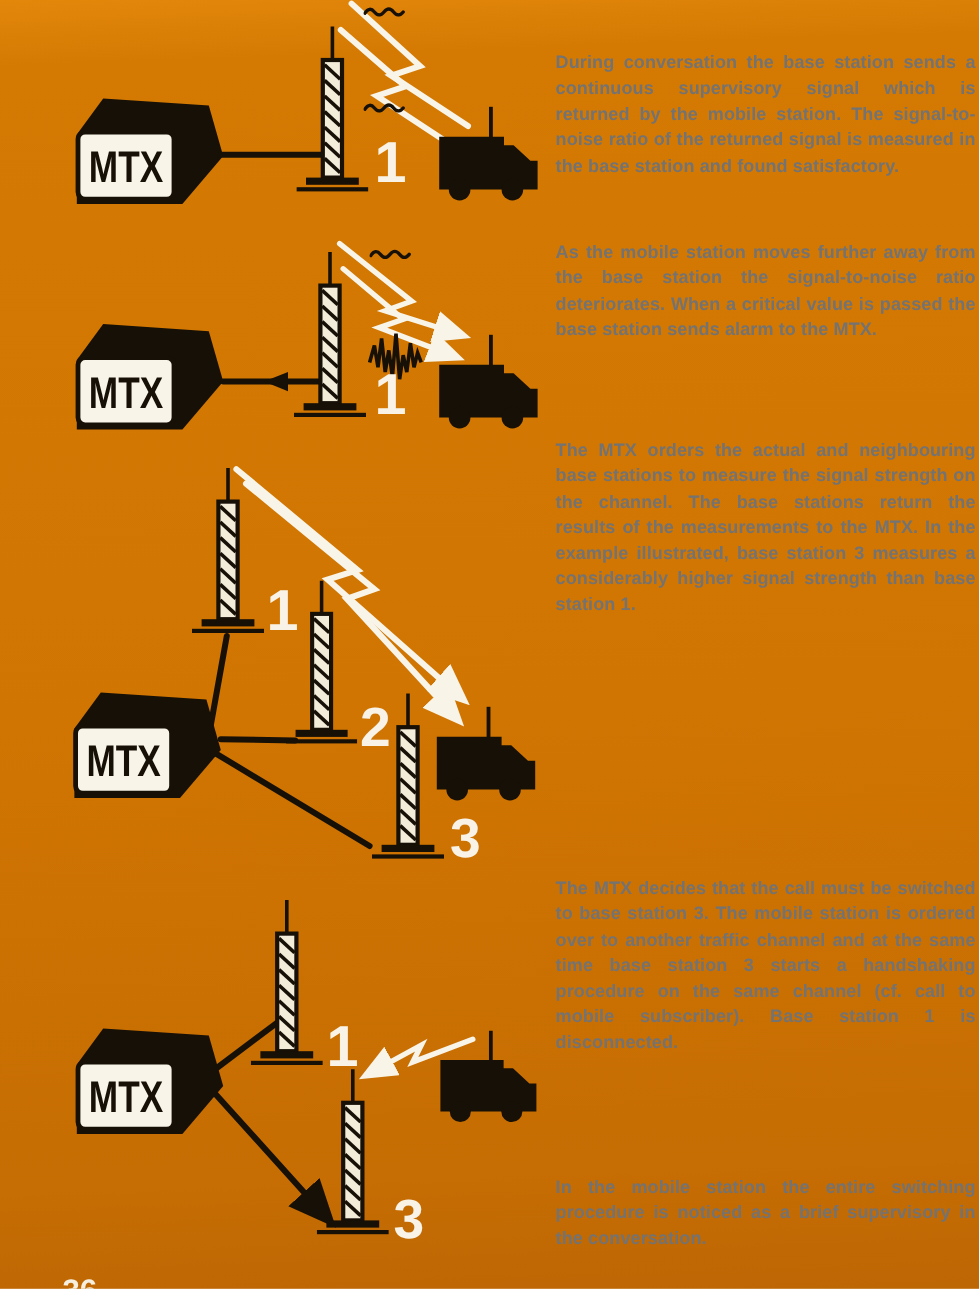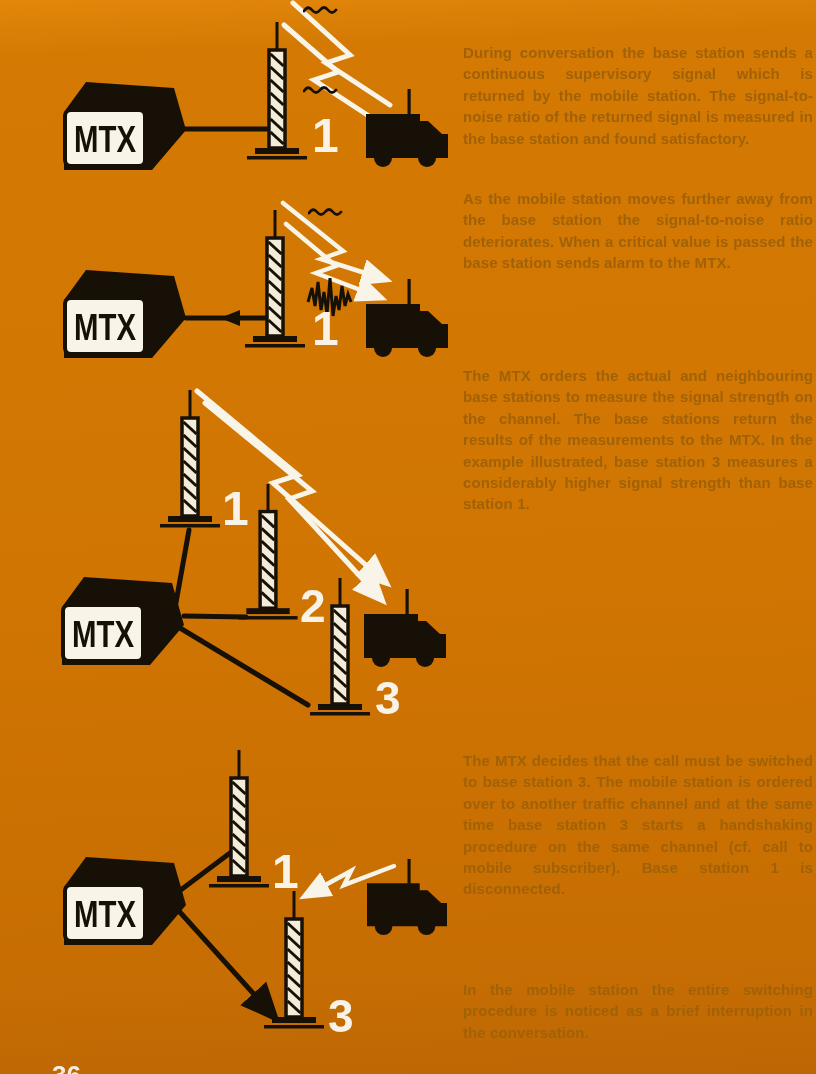--- a/index.html
+++ b/index.html
@@ -3,21 +3,21 @@
 <meta charset="utf-8">
 <style>
   html,body{margin:0;padding:0;}
   body{
     width:816px;height:1074px;position:relative;overflow:hidden;
     background:linear-gradient(178deg,#e3870b 0%,#d47a03 5%,#d07502 55%,#c66d03 90%,#bd6604 100%);
     font-family:"Liberation Sans",sans-serif;
   }
   .para{
     position:absolute;left:463px;width:350px;
-    color:#a16207;font-size:15px;line-height:21.4px;font-weight:700;
+    color:#737373;font-size:15px;line-height:21.4px;font-weight:700;
     text-align:justify;letter-spacing:0.1px;
   }
   svg.panel{position:absolute;left:0;display:block;}
   .num{font-weight:700;font-size:48px;fill:#f8f3e6;font-family:"Liberation Sans",sans-serif;}
   .num.sm{font-size:46px;}
   .mtxtext{font-weight:700;font-size:37px;fill:#171007;font-family:"Liberation Sans",sans-serif;}
   .bolt{stroke:#f8f4e8;fill:none;stroke-linecap:round;stroke-linejoin:miter;}
   .wire{stroke:#171007;fill:none;stroke-linecap:round;}
   #page-number{
     position:absolute;left:52px;top:1060px;
@@ -128,18 +128,18 @@
   </g>
   <use href="#tower" x="209" y="748" width="60" height="140"></use>
   <use href="#tower" x="264" y="886" width="60" height="146"></use>
   <path class="bolt" d="M307,895 L351,871 L344,885 L394,866" stroke-width="4.5" marker-start="url(#arrowW)"></path>
   <text class="num" x="272" y="888">1</text>
   <text class="num sm" x="328" y="1032">3</text>
   <use href="#truck" x="362" y="858" width="90" height="80"></use>
 </svg>
 
 <div class="para" style="top:42px">During conversation the base station sends a continuous supervisory signal which is returned by the mobile station. The signal-to-noise ratio of the returned signal is measured in the base station and found satisfactory.</div>
-<div class="para" style="top:188px">As the mobile station moves further away from the base station the signal-to-noise ratio deteriorates. When a critical value is passed the base station sends alarm to the MTX.</div>
+<div class="para" style="top:200px">As the mobile station moves further away from the base station the signal-to-noise ratio deteriorates. When a critical value is passed the base station sends alarm to the MTX.</div>
 <div class="para" style="top:365px">The MTX orders the actual and neighbouring base stations to measure the signal strength on the channel. The base stations return the results of the measurements to the MTX. In the example illustrated, base station 3 measures a considerably higher signal strength than base station 1.</div>
-<div class="para" style="top:750px">The MTX decides that the call must be switched to base station 3. The mobile station is ordered over to another traffic channel and at the same time base station 3 starts a handshaking procedure on the same channel (cf. call to mobile subscriber). Base station 1 is disconnected.</div>
-<div class="para" style="top:979px">In the mobile station the entire switching procedure is noticed as a brief interruption in the conversation.</div>
+<div class="para" style="top:730px">The MTX decides that the call must be switched to base station 3. The mobile station is ordered over to another traffic channel and at the same time base station 3 starts a handshaking procedure on the same channel (cf. call to mobile subscriber). Base station 1 is disconnected.</div>
+<div class="para" style="top:979px">In the mobile station the entire switching procedure is noticed as a brief supervisory in the conversation.</div>
 
 <div id="page-number">36</div>
 
 </body></html>

